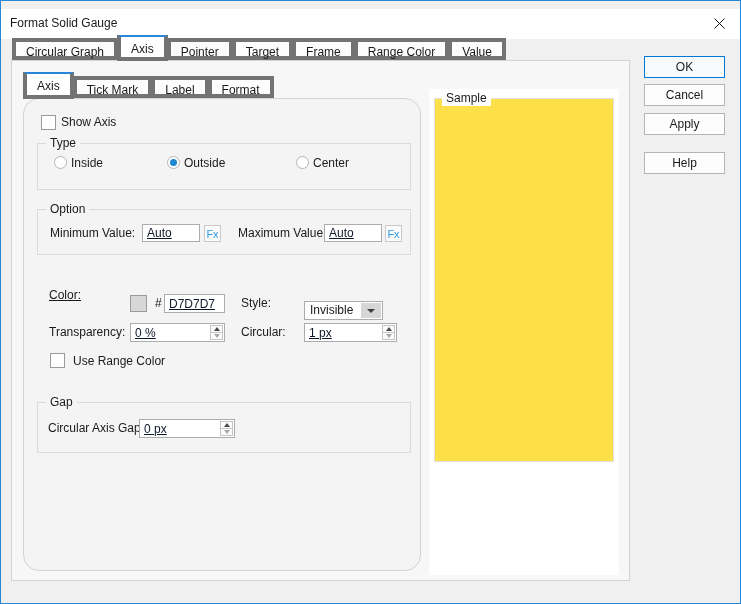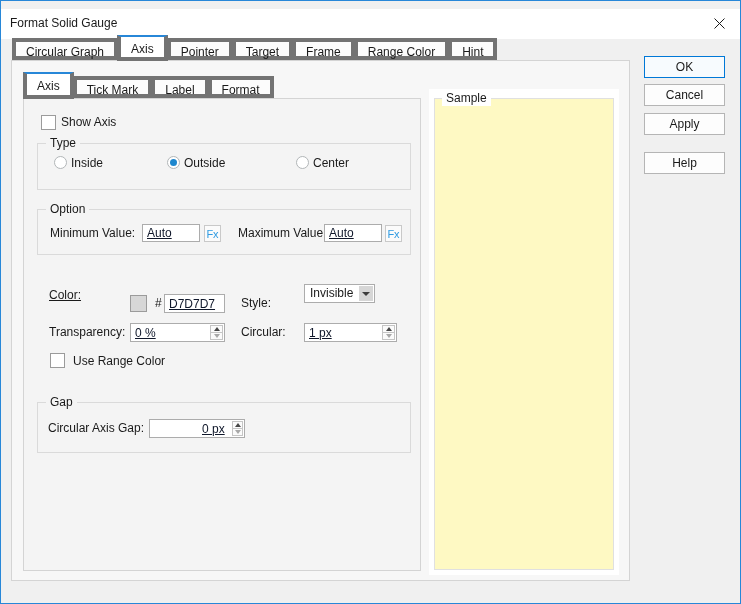--- a/index.html
+++ b/index.html
@@ -20,21 +20,21 @@
   .tab:first-child { margin-left:0; }
   .tab.sel { background:#ffffff; border-top:2px solid var(--accent,#2787d8);
              margin-bottom:-1px; position:relative; z-index:4; padding-top:2px; }
   .tabrow.outer { left:11px; top:34px; height:25px; }
   .tabrow.outer .tab.sel { height:26px; line-height:20px; }
   .tabrow.inner { left:22px; top:71px; height:26px; }
   .tabrow.inner .tab.sel { height:27px; line-height:21px; }
 
   .panel { position:absolute; border:1px solid #d4d4d4; }
   .outer-panel { left:10px; top:59px; width:619px; height:521px; background:#f7f7f7; z-index:1; }
-  .inner-panel { left:22px; top:97px; width:398px; height:473px; background:#f4f4f4; z-index:2; }
+  .inner-panel { left:22px; top:97px; width:398px; height:473px; background:#f4f4f4; z-index:2;border-radius:16px; }
 
   .group { position:absolute; border:1px solid #dadada; }
   .legend { position:absolute; top:-8px; left:8px; padding:0 4px; background:#f4f4f4; line-height:15px; }
 
   .lbl { position:absolute; line-height:16px; white-space:nowrap; }
 
   .field { position:absolute; border:1px solid #acacac; background:#fff; display:flex; align-items:stretch; }
   .field input { border:0; outline:0; padding:0 4px; font:inherit; width:100%; background:transparent; color:#0f172a;text-decoration:underline; }
 
   .spin-btns { width:15px; margin:1px; border:1px solid #c5c5c5; display:flex; flex-direction:column; background:#fbfbfb; }
@@ -52,21 +52,21 @@
   .cb { position:absolute; width:15px; height:15px; border:1px solid #9b9b9b; background:#fff; }
   .radio { position:absolute; width:13px; height:13px; border:1px solid #b2b6b8; border-radius:50%; background:#fff; }
   .radio.sel::after { content:""; position:absolute; left:2px; top:2px; width:7px; height:7px;
                       border-radius:50%; background:var(--radio-dot,#1e87ce); }
 
   .fx { position:absolute; width:17px; height:17px; border:1px solid #c9c9c9; background:#fbfbfb;
         color:var(--fx-blue,#2f9be2); font-size:11px; display:flex; align-items:center; justify-content:center; }
   .swatch { position:absolute; width:17px; height:17px; border:1px solid #9b9b9b; background:var(--swatch,#d7d7d7); }
 
   .sample-wrap { position:absolute; left:428px; top:88px; width:190px; height:486px; background:#ffffff; z-index:2; }
-  .sample-fs { position:absolute; left:5px; top:9px; width:180px; height:472px; border:1px solid #e0e0e0; background:#fef9c3; }
+  .sample-fs { position:absolute; left:5px; top:9px; width:180px; height:364px; border:1px solid #e0e0e0; background:#fde047; }
   .sample-legend { position:absolute; top:-8px; left:7px; padding:0 4px; background:#ffffff; line-height:15px; }
 
   .btn { position:absolute; left:643px; width:81px; height:22px; border:1px solid #b5b5b5; background:#fdfdfd;
          display:flex; align-items:center; justify-content:center; }
   .btn.default { border-color:var(--ok-border,#0078d7); background:#f7fbfe; }
 </style>
 </head>
 <body>
 
 <div class="dialog">
@@ -81,21 +81,21 @@
     </div>
   </div>
 
   <div class="tabrow outer">
     <div class="tab">Circular Graph</div>
     <div class="tab sel">Axis</div>
     <div class="tab">Pointer</div>
     <div class="tab">Target</div>
     <div class="tab">Frame</div>
     <div class="tab">Range Color</div>
-    <div class="tab">Hint</div>
+    <div class="tab">Value</div>
   </div>
 
   <div class="panel outer-panel"></div>
 
   <div class="tabrow inner">
     <div class="tab sel">Axis</div>
     <div class="tab">Tick Mark</div>
     <div class="tab">Label</div>
     <div class="tab">Format</div>
   </div>
@@ -129,21 +129,21 @@
     </div>
     <div class="fx" style="left:361px; top:126px;">Fx</div>
 
     <span class="lbl" style="left:25px; top:188px;text-decoration:underline;">Color:</span>
     <div class="swatch" style="left:106px; top:196px;"></div>
     <span class="lbl" style="left:131px; top:196px;">#</span>
     <div class="field" style="left:140px; top:195px; width:61px; height:19px;">
       <input value="D7D7D7" style="">
     </div>
     <span class="lbl" style="left:217px; top:196px;">Style:</span>
-    <div class="dd" style="left:280px; top:185px; width:71px; height:19px;">
+    <div class="dd" style="left:280px; top:202px; width:79px; height:19px;">
       <span class="dd-text">Invisible</span>
       <span class="dd-btn">
         <span class="tri down-dark"></span>
       </span>
     </div>
     <span class="lbl" style="left:25px; top:225px;">Transparency:</span>
     <div class="field" style="left:106px; top:224px; width:95px; height:19px;">
       <input value="0 %" style="">
       <span class="spin-btns">
         <span class="spin-btn">
@@ -166,21 +166,21 @@
           </span>
       </span>
     </div>
     <div class="cb" style="left:26px; top:254px;"></div>
     <span class="lbl" style="left:49px; top:254px;">Use Range Color</span>
 
     <div class="group" style="left:13px; top:303px; width:374px; height:51px;">
       <span class="legend">Gap</span>
     </div>
     <span class="lbl" style="left:24px; top:321px;">Circular Axis Gap:</span>
-    <div class="field" style="left:125px; top:320px; width:96px; height:19px;padding-left:48px;">
+    <div class="field" style="left:115px; top:320px; width:96px; height:19px;">
       <input value="0 px" style="">
       <span class="spin-btns">
         <span class="spin-btn">
             <span class="tri up"></span>
           </span>
         <span class="spin-btn dn">
             <span class="tri down"></span>
           </span>
       </span>
     </div>

